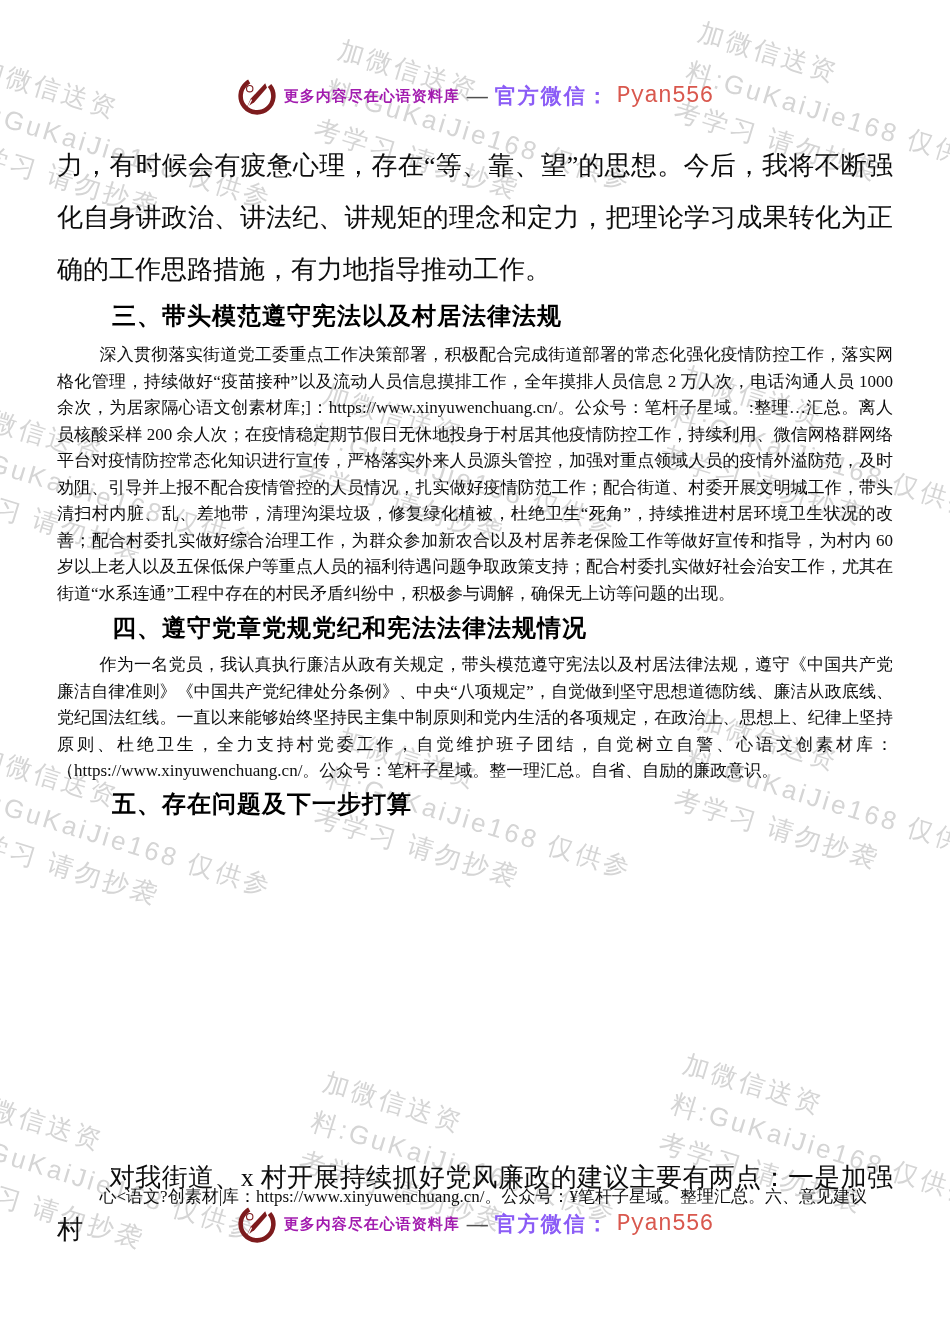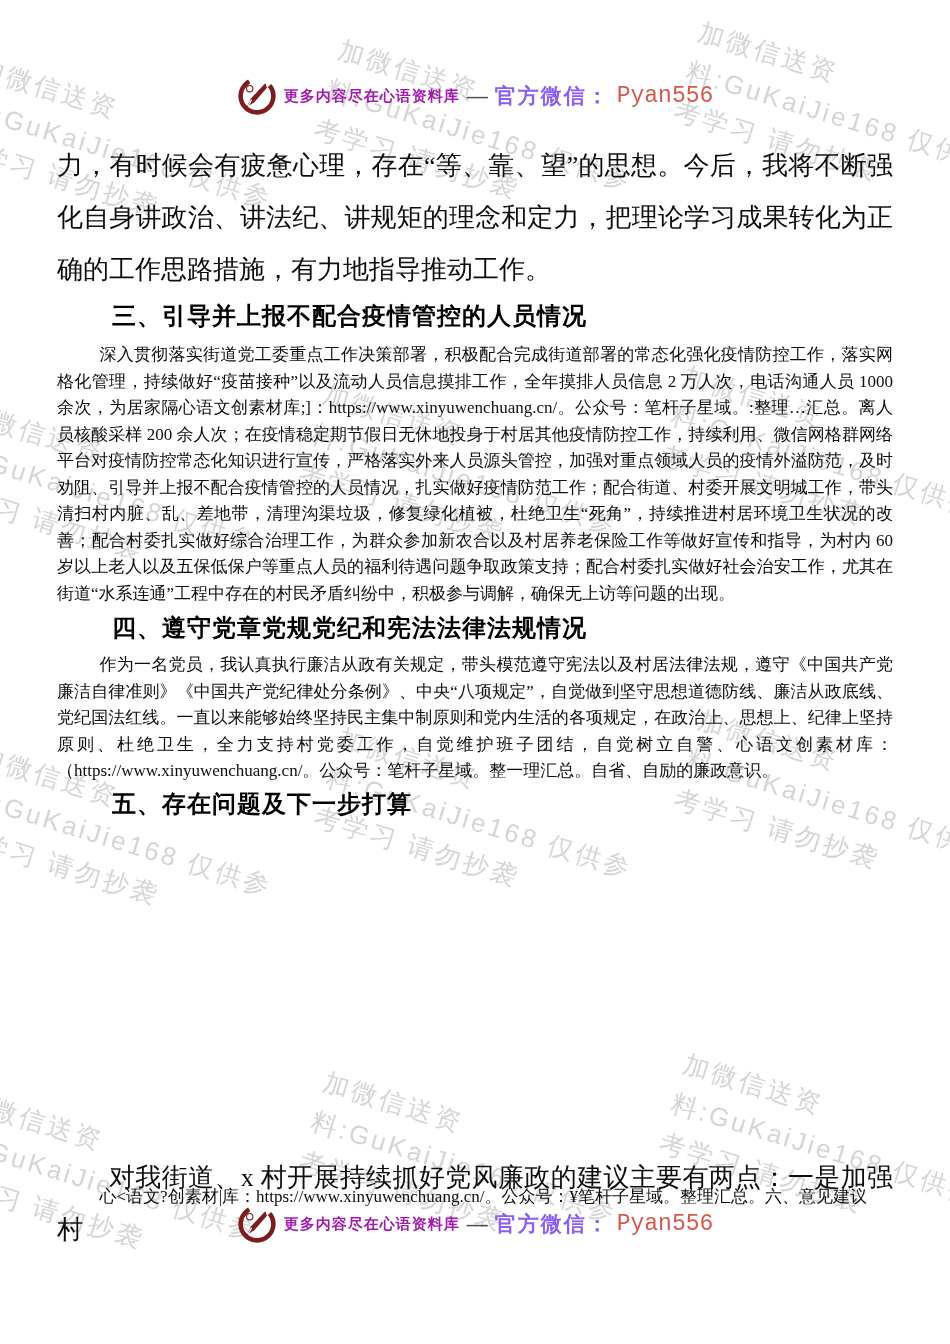--- a/index.html
+++ b/index.html
@@ -142,21 +142,21 @@
         <circle cx="14" cy="14" r="3.5" fill="none" stroke="#7d1b1d" stroke-width="1.2"></circle>
       </svg>
       <span class="brand-title">更多内容尽在心语资料库</span>
         <span class="brand-sep">—</span>
         <span class="wechat-label">官方微信：</span>
         <span class="wechat-id">Pyan556</span>
     </div>
 
     <p id="para-carryover" class="para-large">力，有时候会有疲惫心理，存在“等、靠、望”的思想。今后，我将不断强化自身讲政治、讲法纪、讲规矩的理念和定力，把理论学习成果转化为正确的工作思路措施，有力地指导推动工作。</p>
 
-    <div id="heading-3" class="heading">三、引导并上报不配合疫情管控的人员情况</div>
+    <div id="heading-3" class="heading">三、带头模范遵守宪法以及村居法律法规</div>
     <p id="para-3" class="para-small indent-25">深入贯彻落实街道党工委重点工作决策部署，积极配合完成街道部署的常态化强化疫情防控工作，落实网格化管理，持续做好“疫苗接种”以及流动人员信息摸排工作，全年摸排人员信息 2 万人次，电话沟通人员 1000 余次，为居家隔心语文创素材库;]：https://www.xinyuwenchuang.cn/。公众号：笔杆子星域。:整理…汇总。离人员核酸采样 200 余人次；在疫情稳定期节假日无休地投身于村居其他疫情防控工作，持续利用、微信网格群网络平台对疫情防控常态化知识进行宣传，严格落实外来人员源头管控，加强对重点领域人员的疫情外溢防范，及时劝阻、引导并上报不配合疫情管控的人员情况，扎实做好疫情防范工作；配合街道、村委开展文明城工作，带头清扫村内脏、乱、差地带，清理沟渠垃圾，修复绿化植被，杜绝卫生“死角”，持续推进村居环境卫生状况的改善；配合村委扎实做好综合治理工作，为群众参加新农合以及村居养老保险工作等做好宣传和指导，为村内 60 岁以上老人以及五保低保户等重点人员的福利待遇问题争取政策支持；配合村委扎实做好社会治安工作，尤其在街道“水系连通”工程中存在的村民矛盾纠纷中，积极参与调解，确保无上访等问题的出现。</p>
 
     <div id="heading-4" class="heading">四、遵守党章党规党纪和宪法法律法规情况</div>
     <p id="para-4" class="para-small indent-25">作为一名党员，我认真执行廉洁从政有关规定，带头模范遵守宪法以及村居法律法规，遵守《中国共产党廉洁自律准则》《中国共产党纪律处分条例》、中央“八项规定”，自觉做到坚守思想道德防线、廉洁从政底线、党纪国法红线。一直以来能够始终坚持民主集中制原则和党内生活的各项规定，在政治上、思想上、纪律上坚持原则、杜绝卫生，全力支持村党委工作，自觉维护班子团结，自觉树立自警、心语文创素材库：（https://www.xinyuwenchuang.cn/。公众号：笔杆子星域。整一理汇总。自省、自励的廉政意识。</p>
 
     <div id="heading-5" class="heading">五、存在问题及下一步打算</div>
 
     <p id="source-note" class="para-small indent-25">心&lt;语文?创素材|库：https://www.xinyuwenchuang.cn/。公众号：¥笔杆子星域。整理汇总。六、意见建议</p>
 
     <p id="section6-intro" class="para-large indent-2">对我街道、x 村开展持续抓好党风廉政的建议主要有两点：一是加强村</p>

